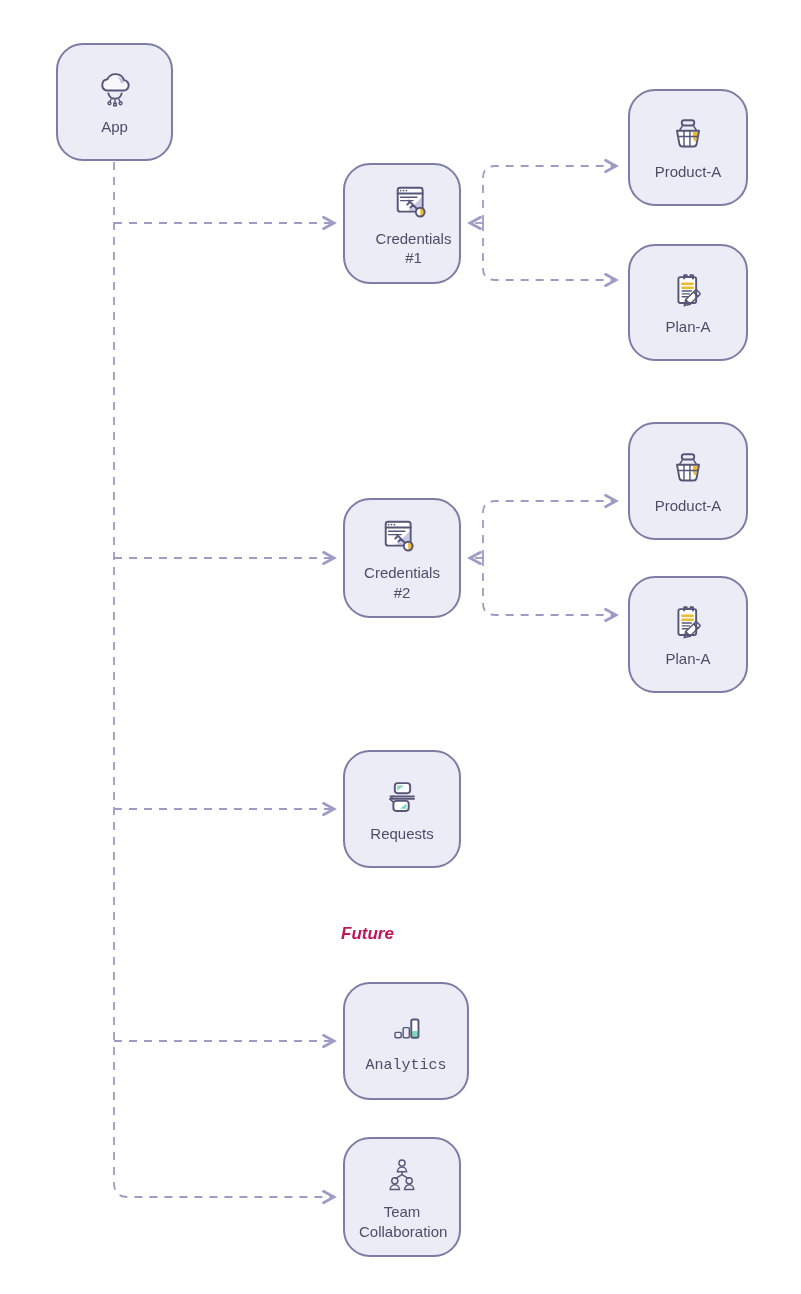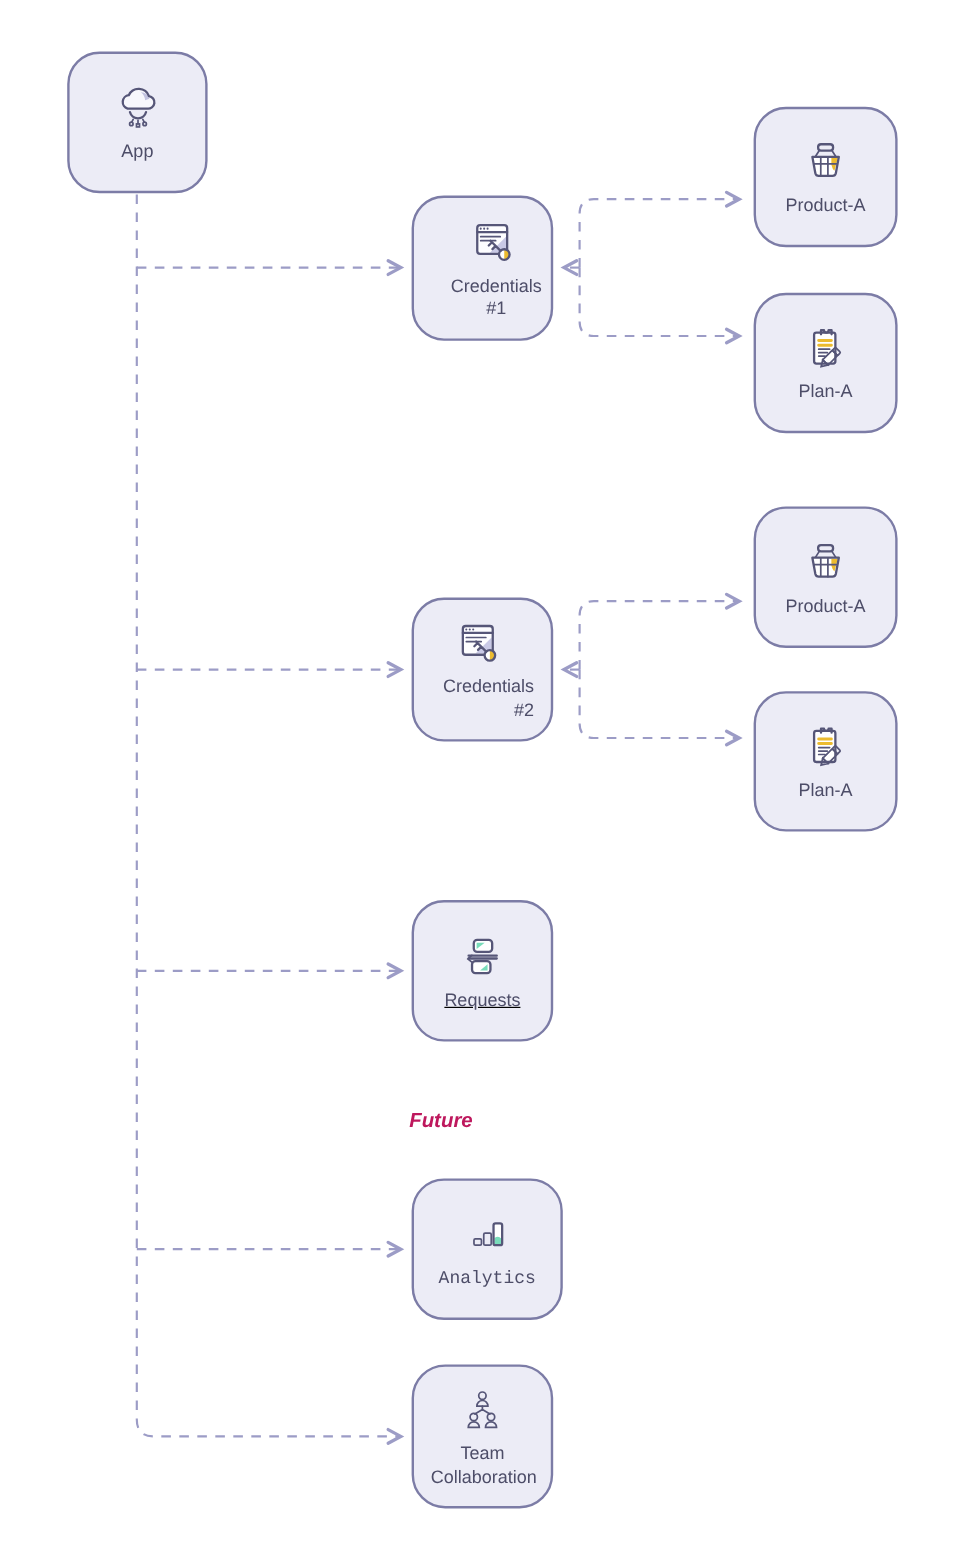--- a/index.html
+++ b/index.html
@@ -20,26 +20,26 @@
   }
   .future {
     position:absolute; left:341px; top:913px;
     font-size:17px; font-style:italic; font-weight:bold; color:#be185d;
   }
   
   #n-app  { left:56px;  top:32px;   width:117px; height:118px; }
   #n-cr1  { left:343px; top:152px;  width:118px; height:121px;padding-left:23px; }
   #n-pr1  { left:628px; top:78px;   width:120px; height:117px; }
   #n-pl1  { left:628px; top:233px;  width:120px; height:117px; }
-  #n-cr2  { left:343px; top:487px;  width:118px; height:120px;text-align:right; }
+  #n-cr2  { left:343px; top:487px;  width:118px; height:120px; }
   #n-pr2  { left:628px; top:411px;  width:120px; height:118px; }
   #n-pl2  { left:628px; top:565px;  width:120px; height:117px; }
-  #n-req  { left:343px; top:739px;  width:118px; height:118px;text-decoration:underline; }
+  #n-req  { left:343px; top:739px;  width:118px; height:118px; }
   #n-ana  { left:343px; top:971px;  width:126px; height:118px;font-family:Liberation Mono, monospace; }
-  #n-team { left:343px; top:1126px; width:118px; height:120px;border-radius:28px; }
+  #n-team { left:343px; top:1126px; width:118px; height:120px; }
   .ic { stroke:#565678; stroke-width:2; fill:none; stroke-linecap:round; stroke-linejoin:round; }
   .icthin { stroke:#565678; stroke-width:1.5; fill:none; stroke-linecap:round; }
 </style>
 </head>
 <body>
 
 <div class="canvas">
 
   <svg class="edges">
     <defs>

